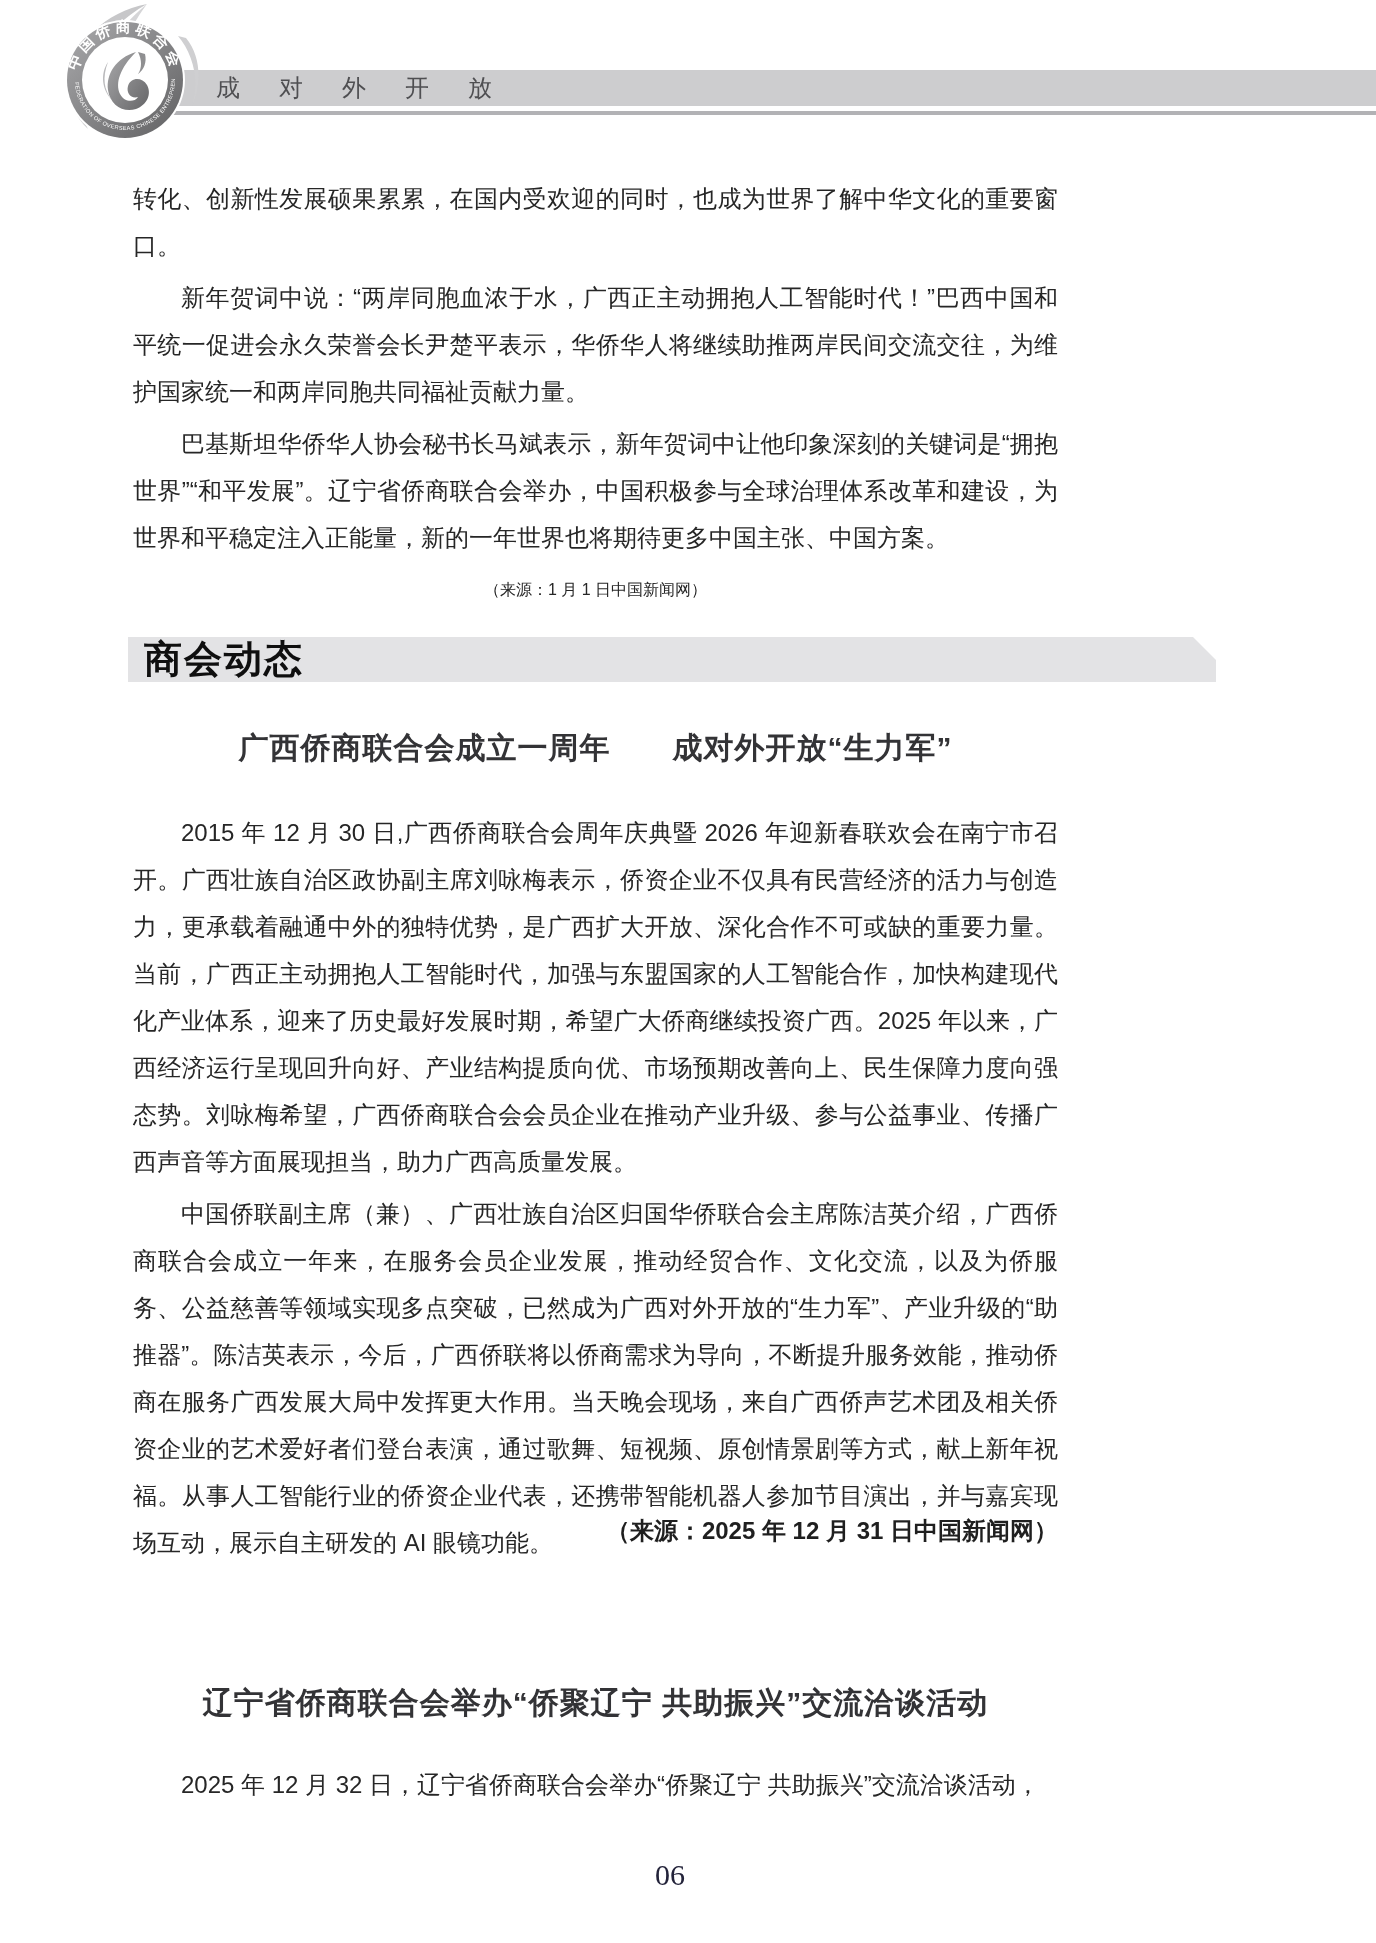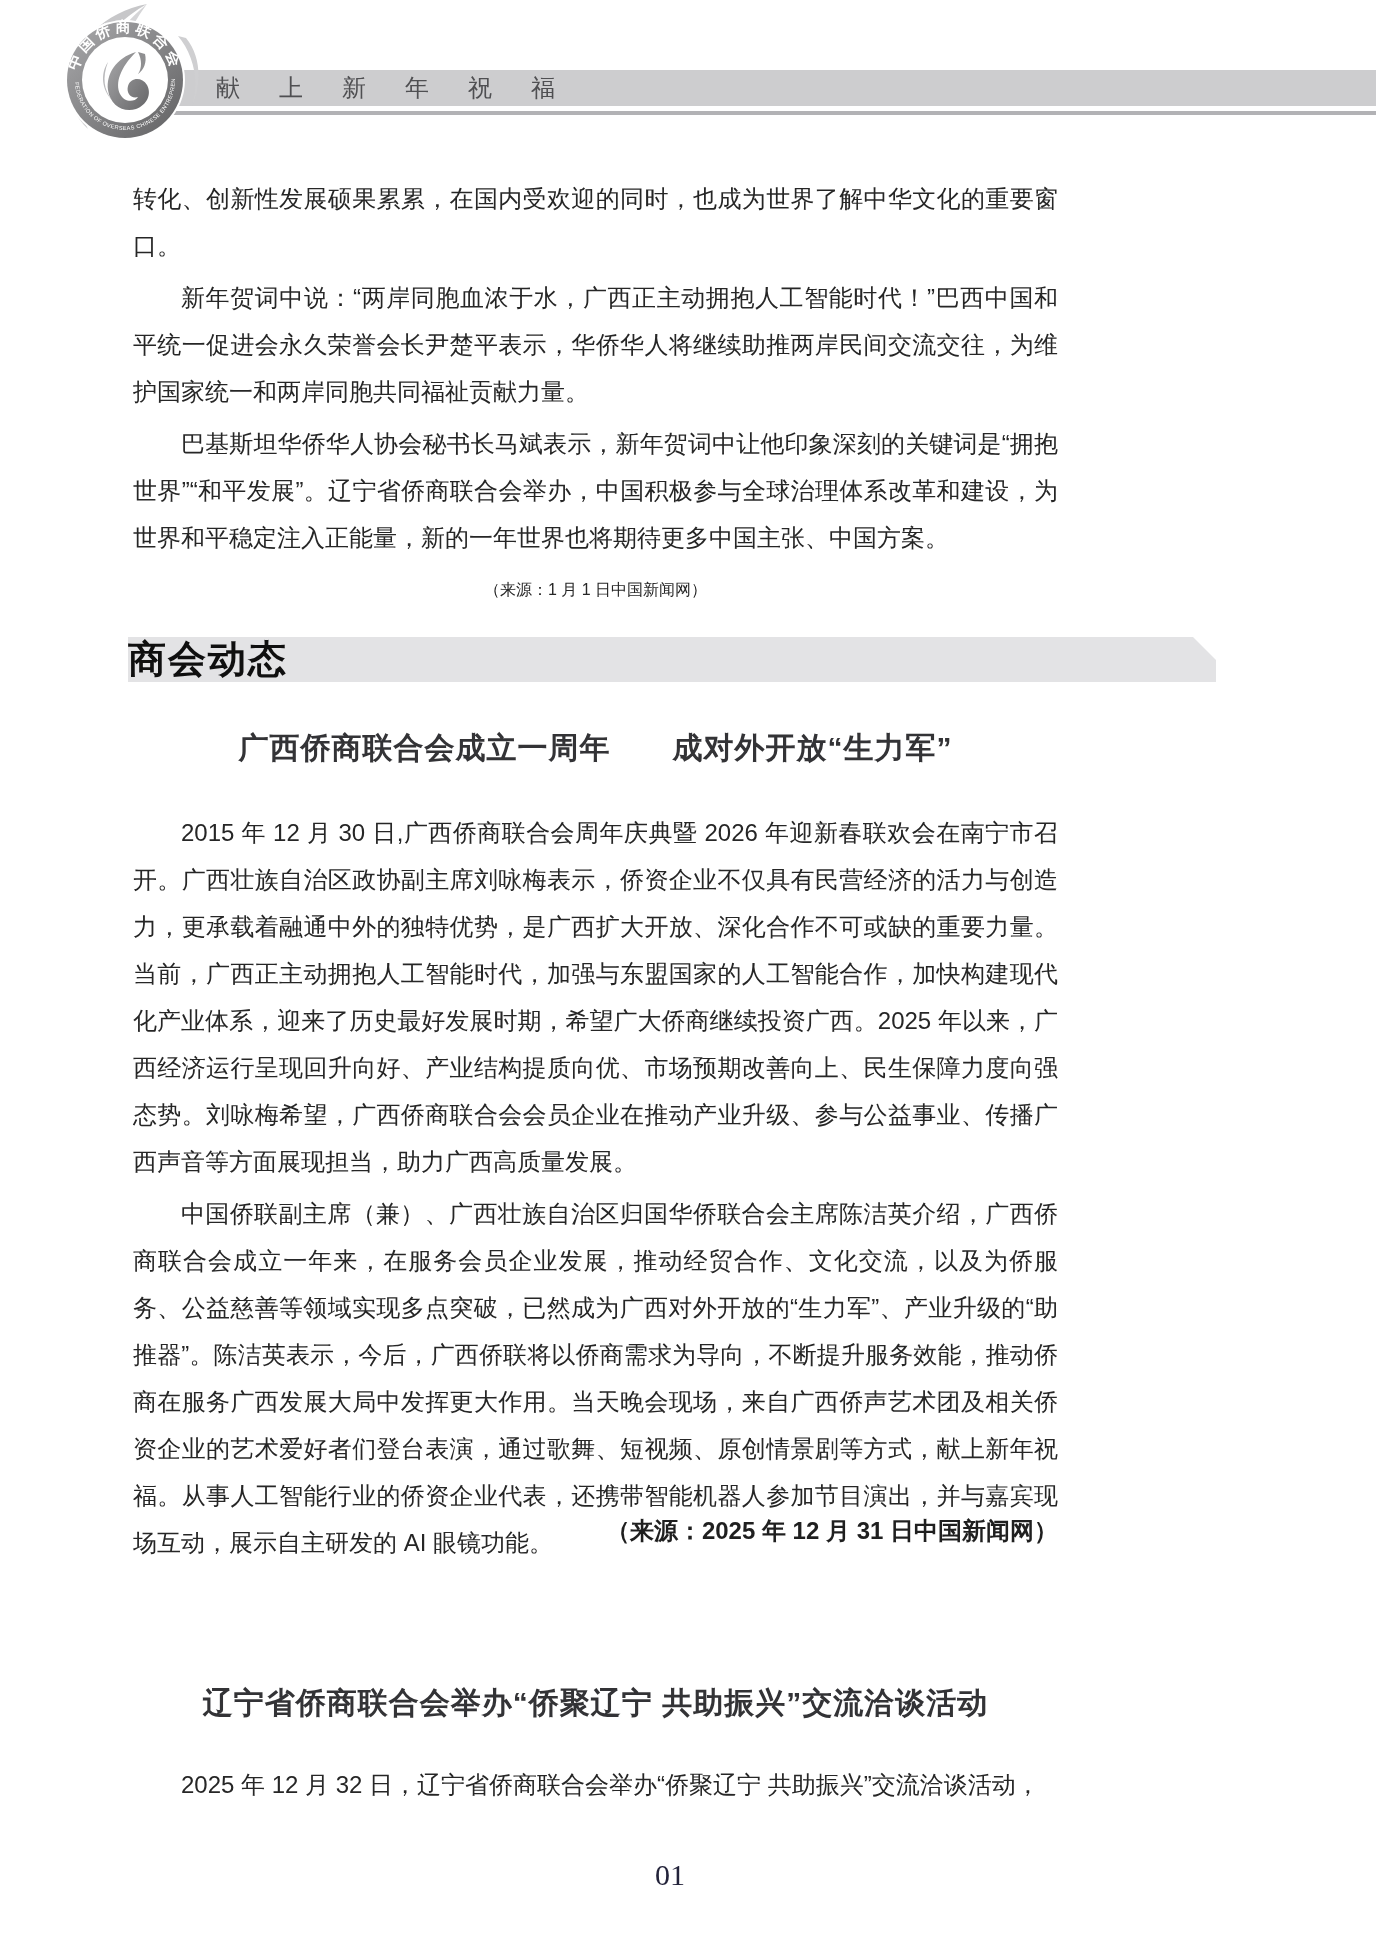--- a/index.html
+++ b/index.html
@@ -54,20 +54,21 @@
     position:absolute;left:128px;top:637px;width:1088px;height:45px;
     background:#e3e3e5;
     clip-path:polygon(0 0, calc(100% - 23px) 0, 100% 23px, 100% 100%, 0 100%);
     display:flex;align-items:center;
   }
   .section-title{
     font-family:"Liberation Serif",serif;
     font-weight:bold;
     font-size:38px;
     color:#0f0f0f;
+    padding-left:16px;
     letter-spacing:2px;
   }
   
   .headline{
     position:absolute;left:128px;width:935px;
     font-size:30px;line-height:47px;font-weight:bold;
     color:#333336;text-align:center;letter-spacing:1px;
     white-space:nowrap;
   }
   
@@ -77,21 +78,21 @@
     font-family:"Liberation Serif",serif;
     font-size:30px;color:#23233a;
   }
 </style>
 </head>
 <body>
 
 <div class="page">
 
   <div class="masthead-bar">
-    <div class="masthead-title">献上新年祝福</div>
+    <div class="masthead-title">成对外开放</div>
   </div>
   <div class="masthead-divider"></div>
 
   <div class="logo-wrap">
     <svg width="150" height="145" viewBox="0 0 150 145">
       <defs>
         <linearGradient id="ringG" x1="0" y1="0" x2="1" y2="1">
           <stop offset="0" stop-color="#aaaaac"></stop>
             <stop offset="1" stop-color="#606062"></stop>
         </linearGradient>
@@ -149,15 +150,15 @@
       <span class="inline-source">（来源：2025 年 12 月 31 日中国新闻网）</span>
     </p>
   </div>
 
   <div class="headline" style="top:1679px;">辽宁省侨商联合会举办“侨聚辽宁 共助振兴”交流洽谈活动</div>
 
   <div class="content" style="top:1756px;">
     <p class="para indent">2025 年 12 月 32 日，辽宁省侨商联合会举办“侨聚辽宁 共助振兴”交流洽谈活动，</p>
   </div>
 
-  <div class="page-footer">01</div>
+  <div class="page-footer">06</div>
 
 </div>
 
 </body></html>

